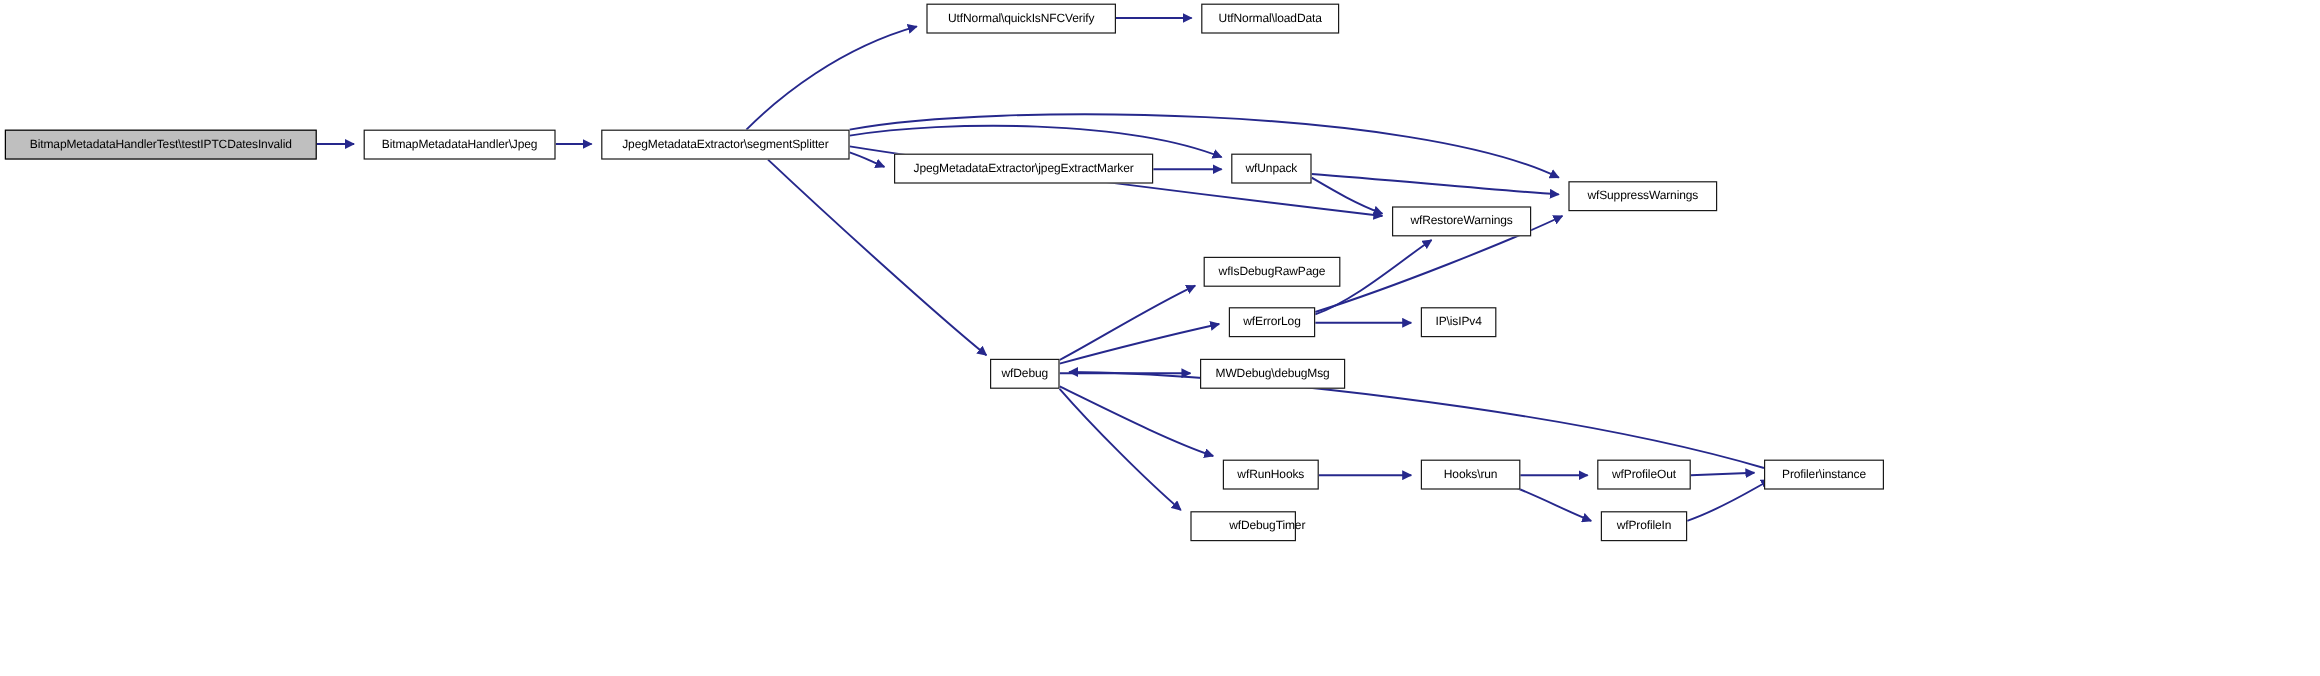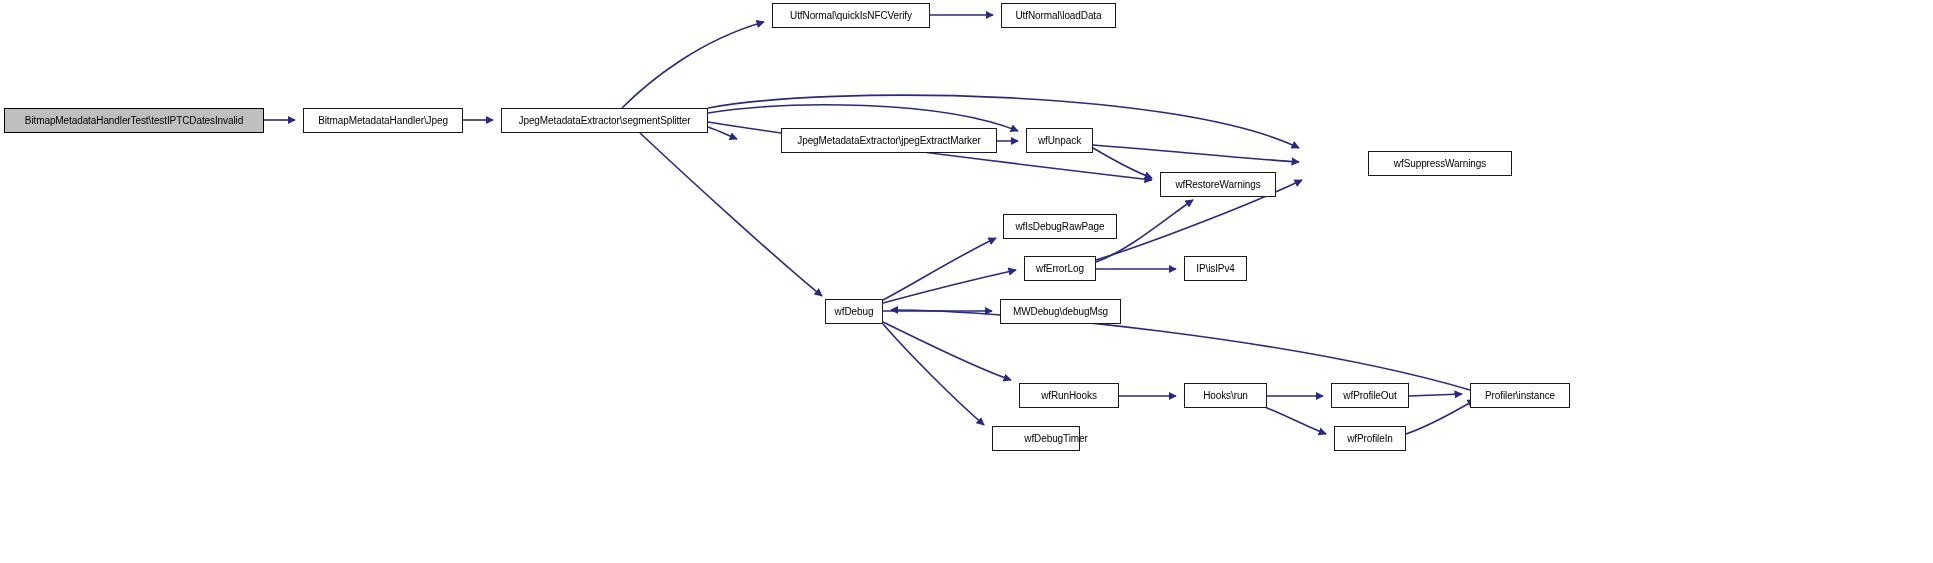--- a/index.html
+++ b/index.html
@@ -93,48 +93,48 @@
       </div>
       <div class="node" style="left: 501px; top: 108px; width: 207px; height: 25px;">
         <span class="node-label">JpegMetadataExtractor\segmentSplitter</span>
       </div>
       <div class="node" style="left: 772px; top: 3px; width: 158px; height: 25px;">
         <span class="node-label">UtfNormal\quickIsNFCVerify</span>
       </div>
       <div class="node" style="left: 1001px; top: 3px; width: 115px; height: 25px;">
         <span class="node-label">UtfNormal\loadData</span>
       </div>
-      <div class="node" style="left: 745px; top: 128px; width: 216px; height: 25px; margin-left: 36px;">
+      <div class="node" style="left: 745px; top: 128px; width: 216px; height: 25px;">
         <span class="node-label">JpegMetadataExtractor\jpegExtractMarker</span>
       </div>
       <div class="node" style="left: 1026px; top: 128px; width: 67px; height: 25px;">
         <span class="node-label">wfUnpack</span>
       </div>
-      <div class="node" style="left: 1368px; top: 151px; width: 144px; height: 25px;">
+      <div class="node" style="left: 1307px; top: 151px; width: 124px; height: 25px;">
         <span class="node-label">wfSuppressWarnings</span>
       </div>
       <div class="node" style="left: 1160px; top: 172px; width: 116px; height: 25px;">
         <span class="node-label">wfRestoreWarnings</span>
       </div>
       <div class="node" style="left: 1003px; top: 214px; width: 114px; height: 25px;">
         <span class="node-label">wfIsDebugRawPage</span>
       </div>
       <div class="node" style="left: 1024px; top: 256px; width: 72px; height: 25px;">
         <span class="node-label">wfErrorLog</span>
       </div>
       <div class="node" style="left: 1184px; top: 256px; width: 63px; height: 25px;">
         <span class="node-label">IP\isIPv4</span>
       </div>
       <div class="node" style="left: 825px; top: 299px; width: 58px; height: 25px;">
         <span class="node-label">wfDebug</span>
       </div>
       <div class="node" style="left: 1000px; top: 299px; width: 121px; height: 25px; align-items: center;">
         <span class="node-label">MWDebug\debugMsg</span>
       </div>
-      <div class="node" style="left: 1019px; top: 383px; width: 100px; height: 25px;">
+      <div class="node" style="left: 1019px; top: 383px; width: 80px; height: 25px;">
         <span class="node-label">wfRunHooks</span>
       </div>
       <div class="node" style="left: 1184px; top: 383px; width: 83px; height: 25px;">
         <span class="node-label">Hooks\run</span>
       </div>
       <div class="node" style="left: 1331px; top: 383px; width: 78px; height: 25px;">
         <span class="node-label">wfProfileOut</span>
       </div>
       <div class="node" style="left: 1470px; top: 383px; width: 100px; height: 25px;">
         <span class="node-label">Profiler\instance</span>

